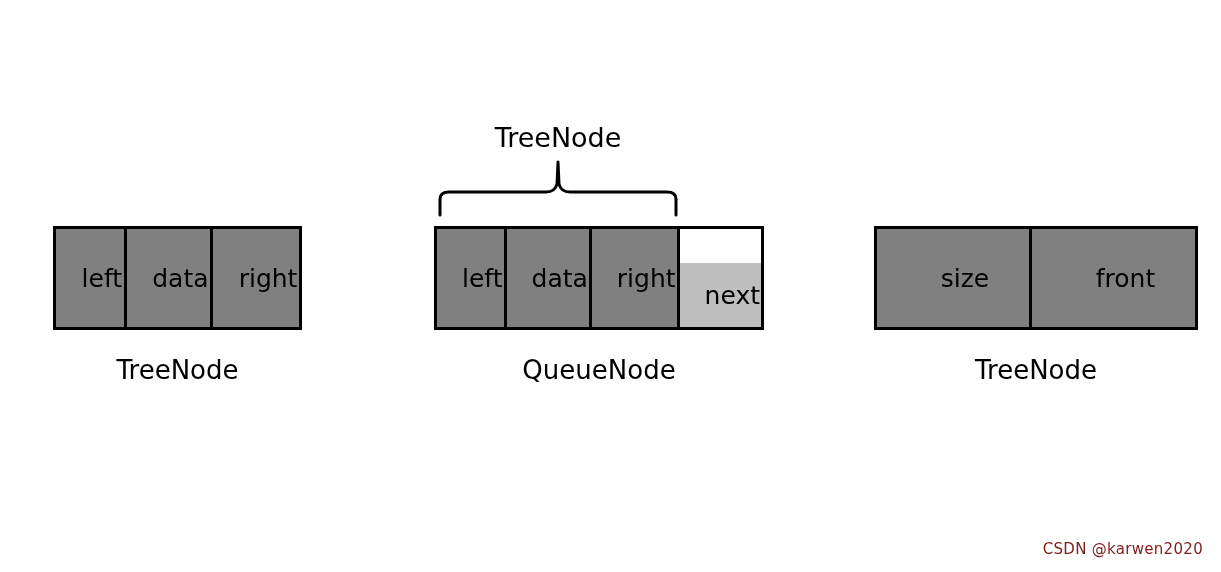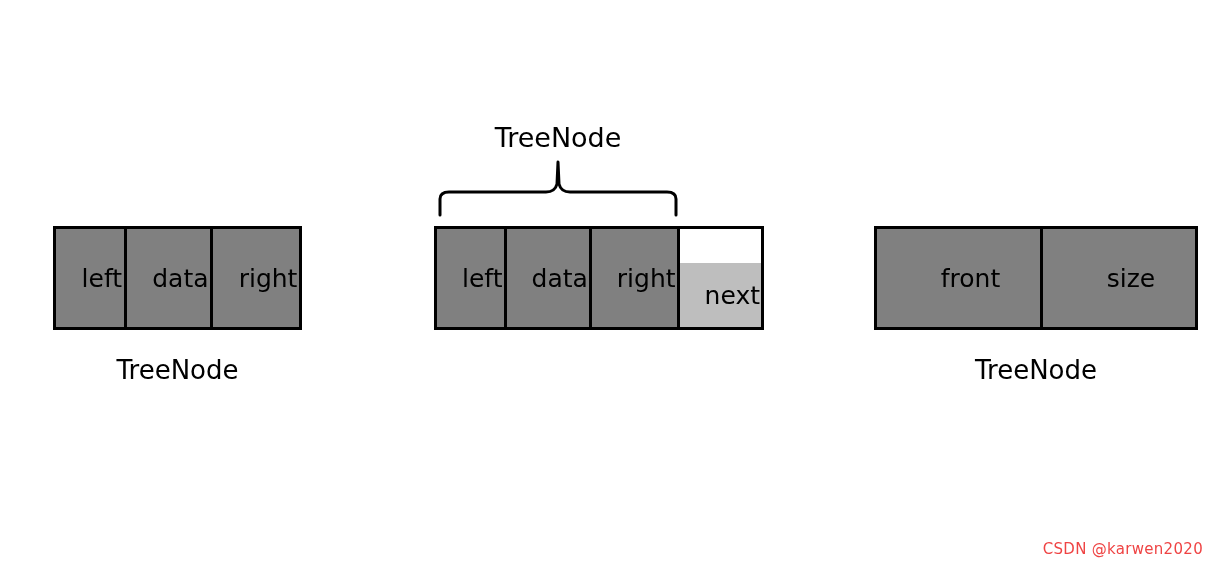--- a/index.html
+++ b/index.html
@@ -98,21 +98,21 @@
     line-height: 1;
     white-space: nowrap;
   }
 
   
   .watermark {
     position: absolute;
     right: 18px;
     bottom: 14px;
     font-size: 15px;
-    color: #ef4444;
+    color: #7f1d1d;
     letter-spacing: 0.3px;
     white-space: nowrap;
   }
 </style>
 </head>
 <body>
 
 <div class="canvas">
 
   <div class="struct" id="struct-treenode">
@@ -138,29 +138,30 @@
       <div class="cell">
         <span>data</span>
       </div>
       <div class="cell">
         <span>right</span>
       </div>
       <div class="cell light">
         <span>next</span>
       </div>
     </div>
+    <div class="struct-label">QueueNode</div>
   </div>
 
   <div class="struct" id="struct-queueinfo">
     <div class="cells">
       <div class="cell">
-        <span>front</span>
+        <span>size</span>
       </div>
       <div class="cell">
-        <span>size</span>
+        <span>front</span>
       </div>
     </div>
     <div class="struct-label">TreeNode</div>
   </div>
 
   <div class="brace-wrap">
     <svg class="brace-svg" viewBox="0 0 260 66">
       <path d="M 12 60
                L 12 44
                Q 12 37 21 37

